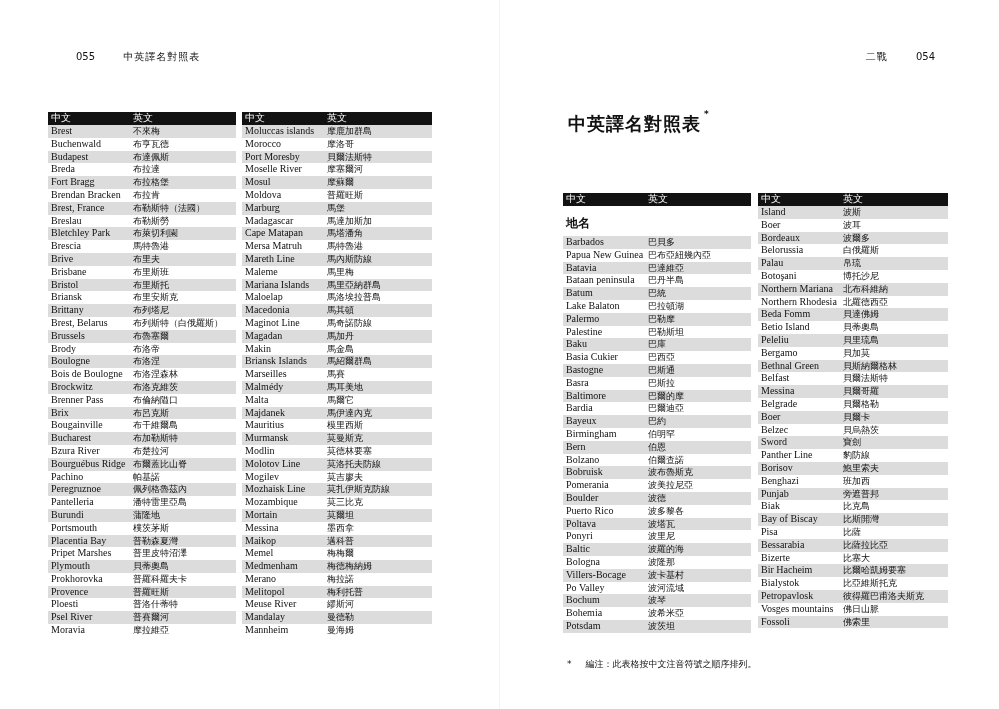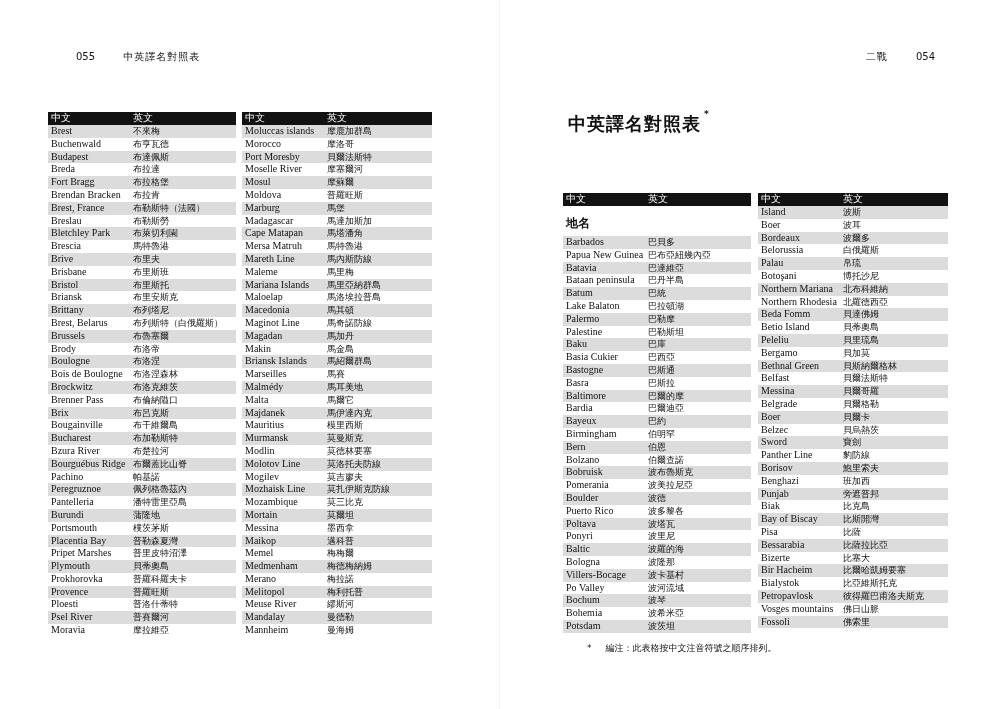--- a/index.html
+++ b/index.html
@@ -18,21 +18,21 @@
   table.gloss td.zh { font-family:"DejaVu Sans", sans-serif; font-size:9px; }
   table.gloss tr.shaded td { background:#dcdcdc; }
   table.gloss tr.section td { background:#fff; font-family:"DejaVu Sans", sans-serif; font-weight:bold; font-size:12px; height:26px; padding-top:4px; }
   #t1 { left:48px; top:112px; width:188px; }
   #t2 { left:242px; top:112px; width:190px; }
   #t3 { left:563px; top:193px; width:188px; }
   #t4 { left:758px; top:193px; width:190px; }
   col.c1 { width:82px; }
   .title { position:absolute; left:568px; top:112px; font-family:"DejaVu Sans", sans-serif; font-weight:bold; font-size:18px; letter-spacing:1px; }
   .title sup { font-size:9px; position:relative; top:-6px; margin-left:3px; }
-  .note { position:absolute; left:567px; top:642px; font-size:9px; font-family:"DejaVu Sans", sans-serif;margin-left:20px; }
+  .note { position:absolute; left:567px; top:658px; font-size:9px; font-family:"DejaVu Sans", sans-serif; }
   .note .star { margin-right:14px; }
 </style>
 </head>
 <body>
 
 <div class="running left">
   <span class="num">055</span>
   <span>中英譯名對照表</span>
 </div>
 <div class="running right">

